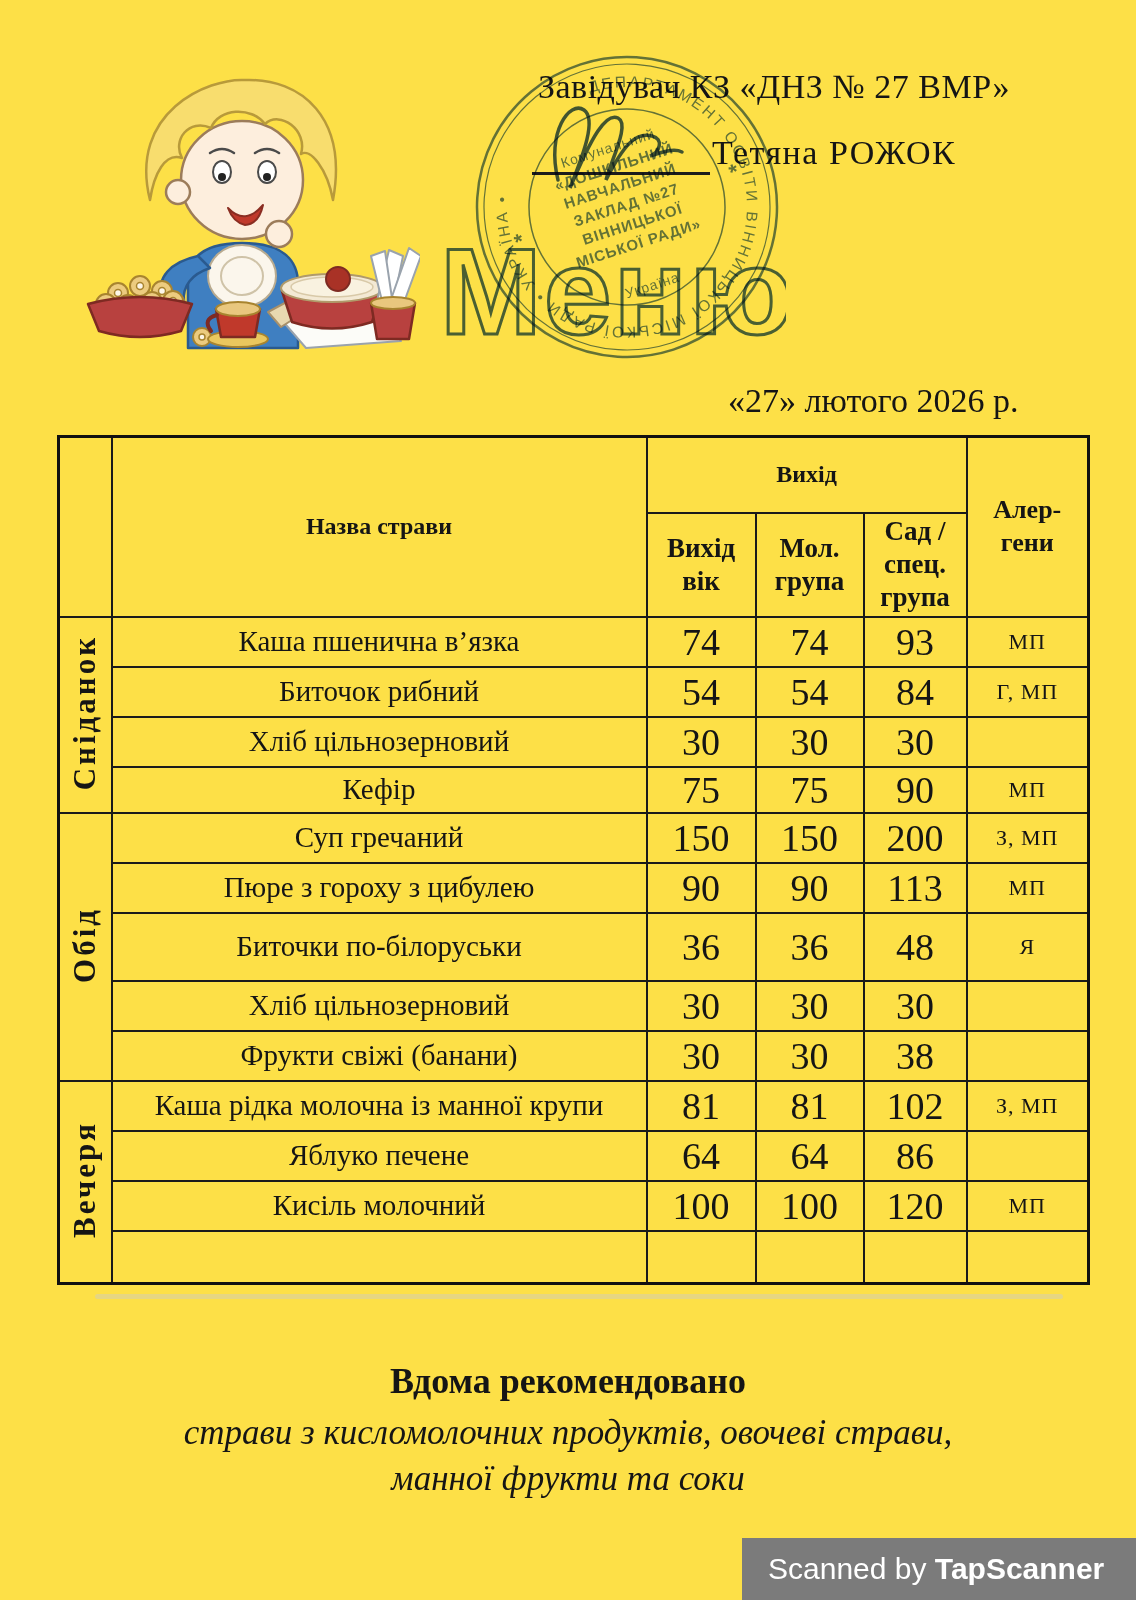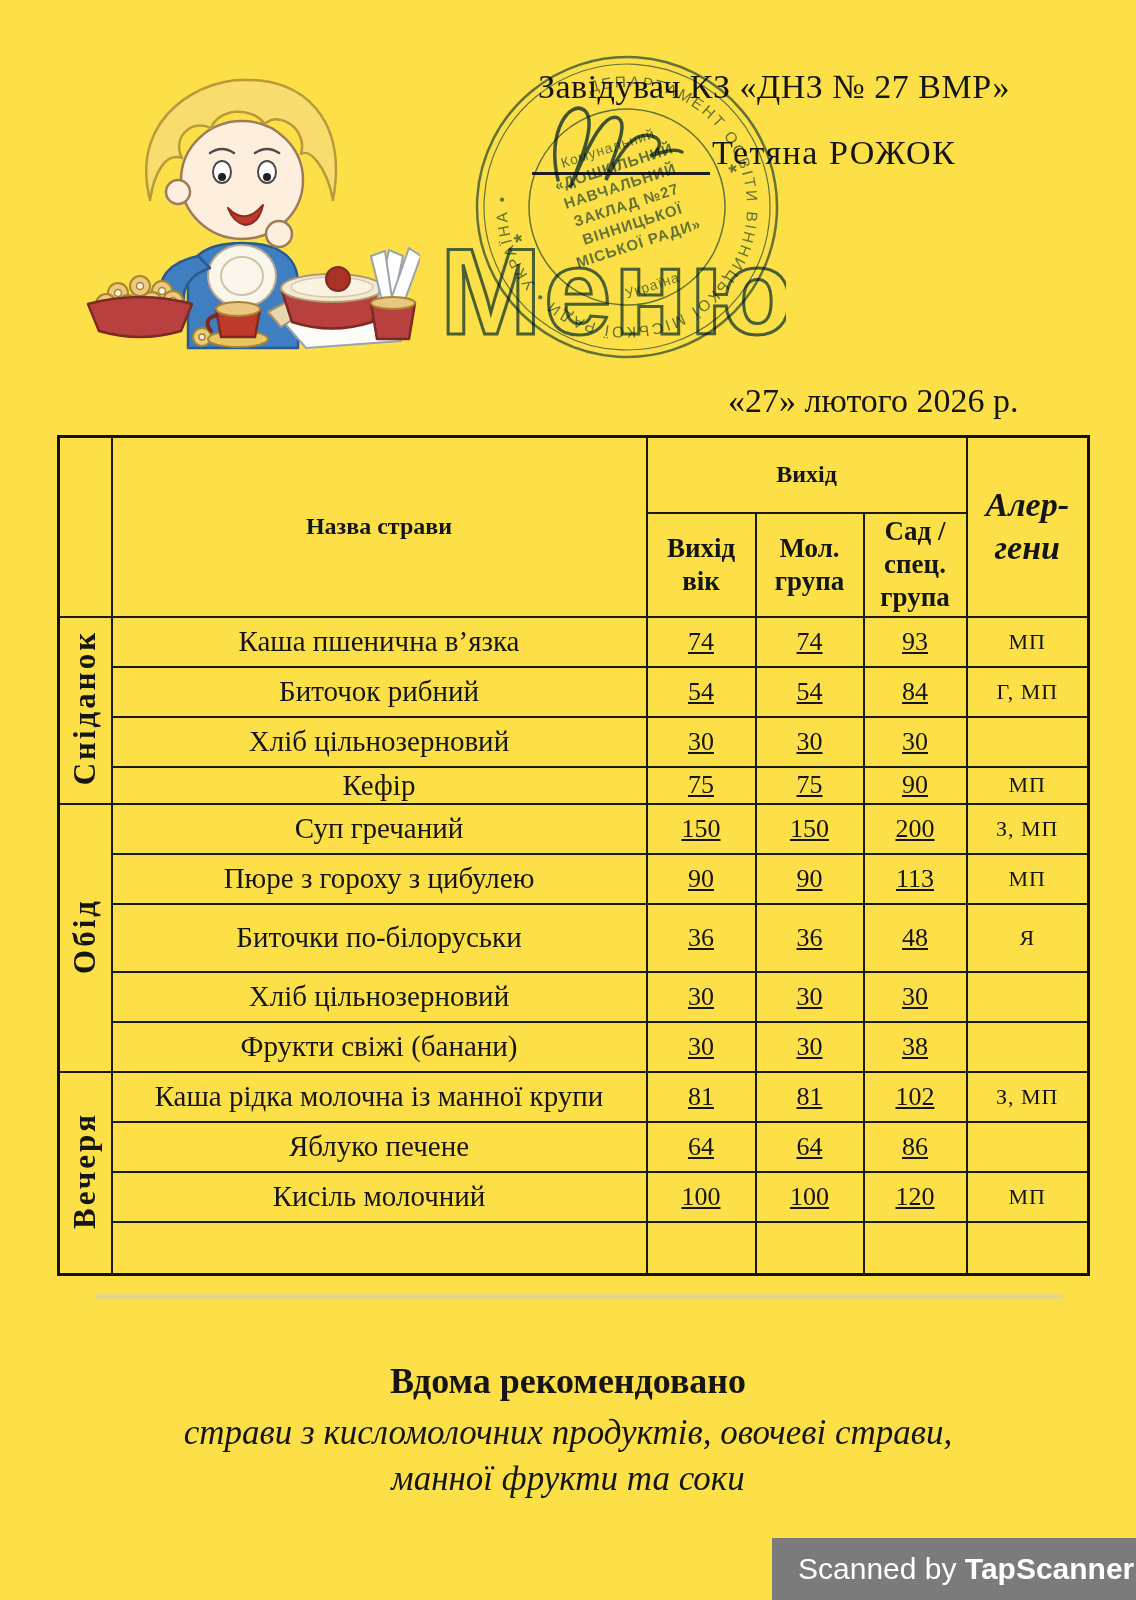--- a/index.html
+++ b/index.html
@@ -18,36 +18,36 @@
   .menu-word{position:absolute;left:436px;top:212px;mix-blend-mode:multiply;}
 
   
   .menu-table{position:absolute;left:57px;top:435px;width:1030px;
               border-collapse:collapse;table-layout:fixed;border:3px solid #111;}
   .menu-table th,.menu-table td{border:2px solid #1a1a1a;padding:0 4px;
               text-align:center;vertical-align:middle;overflow:hidden;}
   .menu-table th{font-weight:bold;}
   .th-big{font-size:24px;}
   .th-sub{font-size:27px;line-height:1.22;}
-  .th-alg{font-size:34px;line-height:1.25;font-style:italic;}
+  .th-alg{font-size:26px;line-height:1.25;}
   td.name{font-size:29px;}
-  td.num{font-size:26px;text-decoration:underline;}
+  td.num{font-size:38px;}
   td.alg{font-size:22px;letter-spacing:1px;}
   td.meal{padding:0;}
   .vert{writing-mode:vertical-rl;transform:rotate(180deg);
         font-weight:bold;font-size:31px;letter-spacing:3px;display:inline-block;}
 
   
   .scan-artifact{position:absolute;left:95px;top:1294px;width:968px;height:5px;
                  background:#c9c9c9;opacity:.45;border-radius:3px;}
   .footer{position:absolute;left:40px;top:1360px;width:1056px;text-align:center;}
   .footer-heading{font-size:36px;font-weight:bold;margin-bottom:8px;}
   .footer-line{font-size:35px;font-style:italic;line-height:1.3;}
 
-  .tap{position:absolute;right:0;bottom:0;width:364px;height:62px;background:#7b7b7b;
+  .tap{position:absolute;right:0;bottom:0;width:394px;height:62px;background:#7b7b7b;
        color:#fff;font-family:"Liberation Sans",sans-serif;font-size:30px;
        display:flex;align-items:center;padding-left:26px;box-sizing:border-box;}
   .tap .pre{white-space:pre;font-weight:400;}
   .tap .brand{font-weight:700;}
 </style>
 </head>
 <body>
 
 <div class="page">
 

